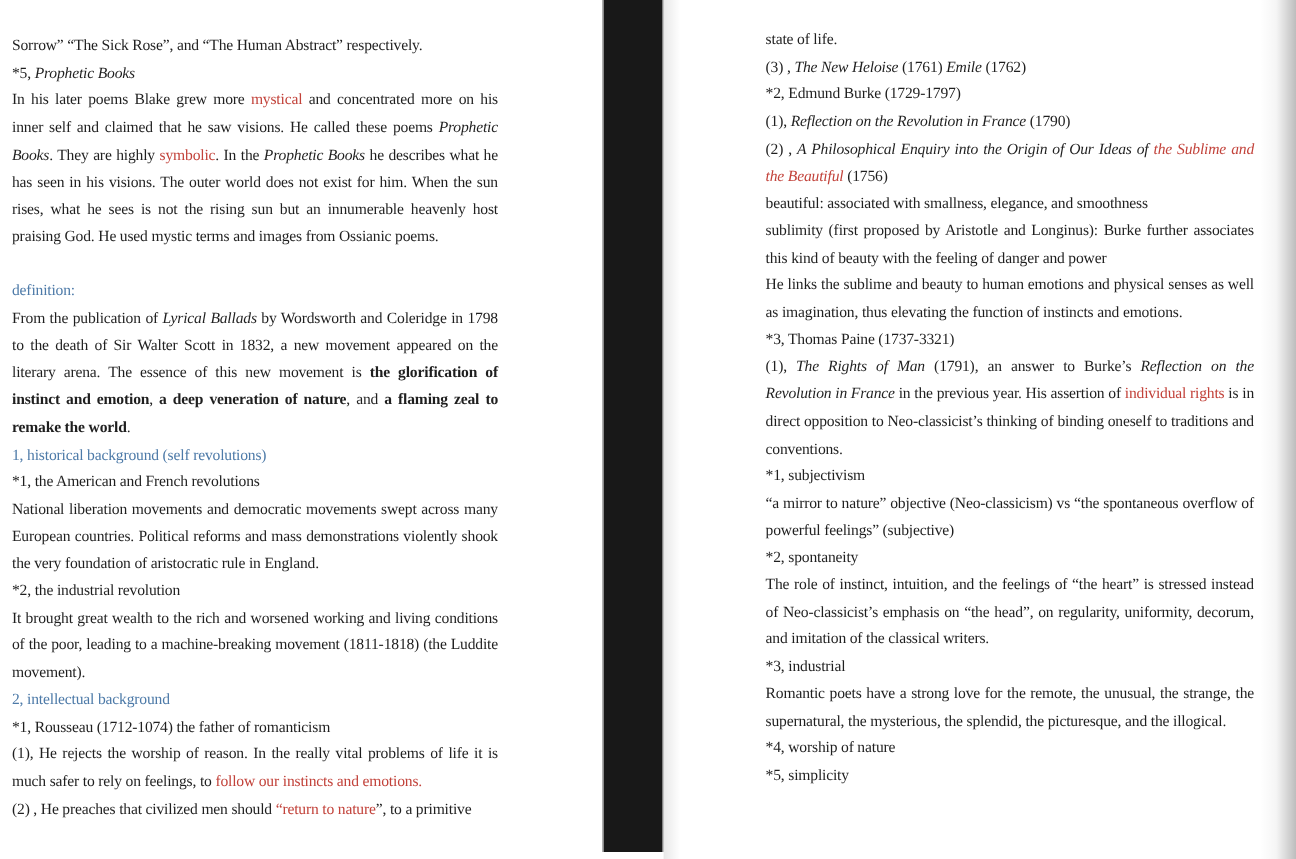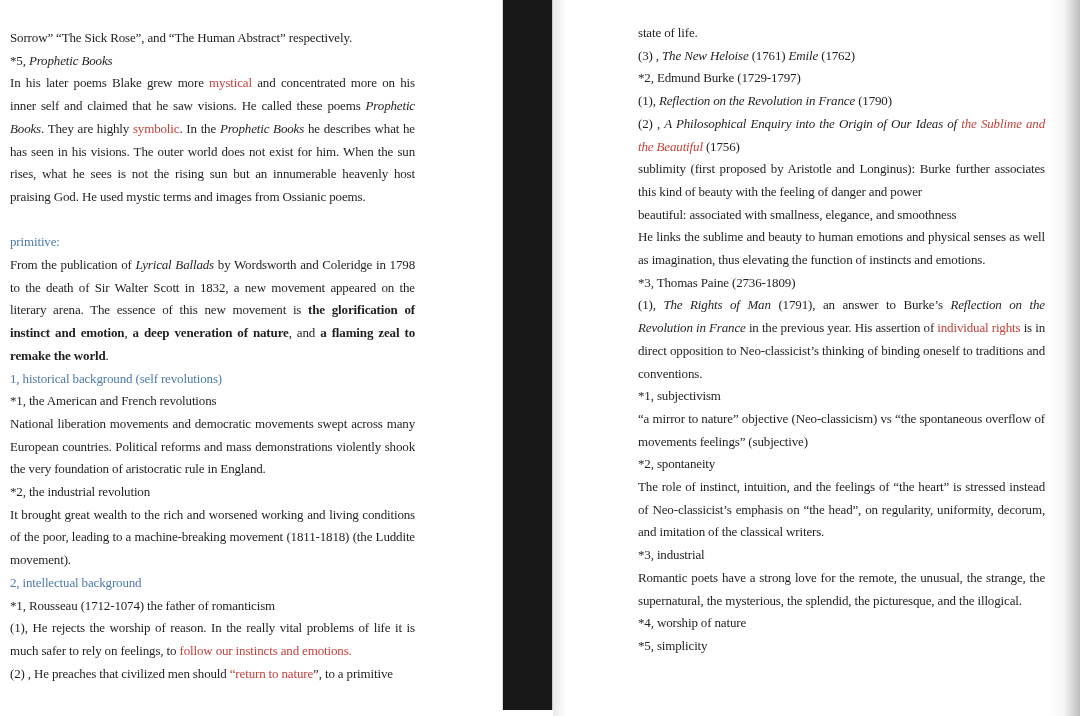--- a/index.html
+++ b/index.html
@@ -61,21 +61,21 @@
 <body>
 
 <div class="spread">
 
   <div class="page page-left">
     <div class="text-col">
         <p class="para"><span class="seg-n">Sorrow” “The Sick Rose”, and “The Human Abstract” respectively.</span></p>
         <p class="para"><span class="seg-n">*5, </span><span class="seg-i">Prophetic Books</span></p>
         <p class="para"><span class="seg-n">In his later poems Blake grew more </span><span class="seg-r">mystical</span><span class="seg-n"> and concentrated more on his inner self and claimed that he saw visions. He called these poems </span><span class="seg-i">Prophetic Books</span><span class="seg-n">. They are highly </span><span class="seg-r">symbolic</span><span class="seg-n">. In the </span><span class="seg-i">Prophetic Books</span><span class="seg-n"> he describes what he has seen in his visions. The outer world does not exist for him. When the sun rises, what he sees is not the rising sun but an innumerable heavenly host praising God. He used mystic terms and images from Ossianic poems.</span></p>
         <div class="gap"></div>
-        <p class="para"><span class="seg-blue">primitive:</span></p>
+        <p class="para"><span class="seg-blue">definition:</span></p>
         <p class="para"><span class="seg-n">From the publication of </span><span class="seg-i">Lyrical Ballads</span><span class="seg-n"> by Wordsworth and Coleridge in 1798 to the death of Sir Walter Scott in 1832, a new movement appeared on the literary arena. The essence of this new movement is </span><span class="seg-b">the glorification of instinct and emotion</span><span class="seg-n">, </span><span class="seg-b">a deep veneration of nature</span><span class="seg-n">, and </span><span class="seg-b">a flaming zeal to remake the world</span><span class="seg-n">.</span></p>
         <p class="para"><span class="seg-blue">1, historical background (self revolutions)</span></p>
         <p class="para"><span class="seg-n">*1, the American and French revolutions</span></p>
         <p class="para"><span class="seg-n">National liberation movements and democratic movements swept across many European countries. Political reforms and mass demonstrations violently shook the very foundation of aristocratic rule in England.</span></p>
         <p class="para"><span class="seg-n">*2, the industrial revolution</span></p>
         <p class="para"><span class="seg-n">It brought great wealth to the rich and worsened working and living conditions of the poor, leading to a machine-breaking movement (1811-1818) (the Luddite movement).</span></p>
         <p class="para"><span class="seg-blue">2, intellectual background</span></p>
         <p class="para"><span class="seg-n">*1, Rousseau (1712-1074) the father of romanticism</span></p>
         <p class="para"><span class="seg-n">(1), He rejects the worship of reason. In the really vital problems of life it is much safer to rely on feelings, to </span><span class="seg-r">follow our instincts and emotions.</span></p>
         <p class="para"><span class="seg-n">(2) , He preaches that civilized men should </span><span class="seg-r">“return to nature</span><span class="seg-n">”, to a primitive</span></p>
@@ -86,27 +86,27 @@
   <div class="spine-foot"></div>
 
   <div class="page page-right">
     <div class="edge-shadow-spine"></div>
     <div class="text-col">
         <p class="para"><span class="seg-n">state of life.</span></p>
         <p class="para"><span class="seg-n">(3) , </span><span class="seg-i">The New Heloise</span><span class="seg-n"> (1761) </span><span class="seg-i">Emile</span><span class="seg-n"> (1762)</span></p>
         <p class="para"><span class="seg-n">*2, Edmund Burke (1729-1797)</span></p>
         <p class="para"><span class="seg-n">(1), </span><span class="seg-i">Reflection on the Revolution in France</span><span class="seg-n"> (1790)</span></p>
         <p class="para"><span class="seg-n">(2) , </span><span class="seg-i">A Philosophical Enquiry into the Origin of Our Ideas of </span><span class="seg-ri">the Sublime and the Beautiful</span><span class="seg-n"> (1756)</span></p>
+        <p class="para"><span class="seg-n">beautiful: associated with smallness, elegance, and smoothness</span></p>
         <p class="para"><span class="seg-n">sublimity (first proposed by Aristotle and Longinus): Burke further associates this kind of beauty with the feeling of danger and power</span></p>
-        <p class="para"><span class="seg-n">beautiful: associated with smallness, elegance, and smoothness</span></p>
         <p class="para"><span class="seg-n">He links the sublime and beauty to human emotions and physical senses as well as imagination, thus elevating the function of instincts and emotions.</span></p>
-        <p class="para"><span class="seg-n">*3, Thomas Paine (2736-1809)</span></p>
+        <p class="para"><span class="seg-n">*3, Thomas Paine (1737-3321)</span></p>
         <p class="para"><span class="seg-n">(1), </span><span class="seg-i">The Rights of Man</span><span class="seg-n"> (1791), an answer to Burke’s </span><span class="seg-i">Reflection on the Revolution in France</span><span class="seg-n"> in the previous year. His assertion of </span><span class="seg-r">individual rights</span><span class="seg-n"> is in direct opposition to Neo-classicist’s thinking of binding oneself to traditions and conventions.</span></p>
         <p class="para"><span class="seg-n">*1, subjectivism</span></p>
-        <p class="para"><span class="seg-n">“a mirror to nature” objective (Neo-classicism) vs “the spontaneous overflow of movements feelings” (subjective)</span></p>
+        <p class="para"><span class="seg-n">“a mirror to nature” objective (Neo-classicism) vs “the spontaneous overflow of powerful feelings” (subjective)</span></p>
         <p class="para"><span class="seg-n">*2, spontaneity</span></p>
         <p class="para"><span class="seg-n">The role of instinct, intuition, and the feelings of “the heart” is stressed instead of Neo-classicist’s emphasis on “the head”, on regularity, uniformity, decorum, and imitation of the classical writers.</span></p>
         <p class="para"><span class="seg-n">*3, industrial</span></p>
         <p class="para"><span class="seg-n">Romantic poets have a strong love for the remote, the unusual, the strange, the supernatural, the mysterious, the splendid, the picturesque, and the illogical.</span></p>
         <p class="para"><span class="seg-n">*4, worship of nature</span></p>
         <p class="para"><span class="seg-n">*5, simplicity</span></p>
       </div>
     <div class="edge-shadow-right"></div>
   </div>
 

